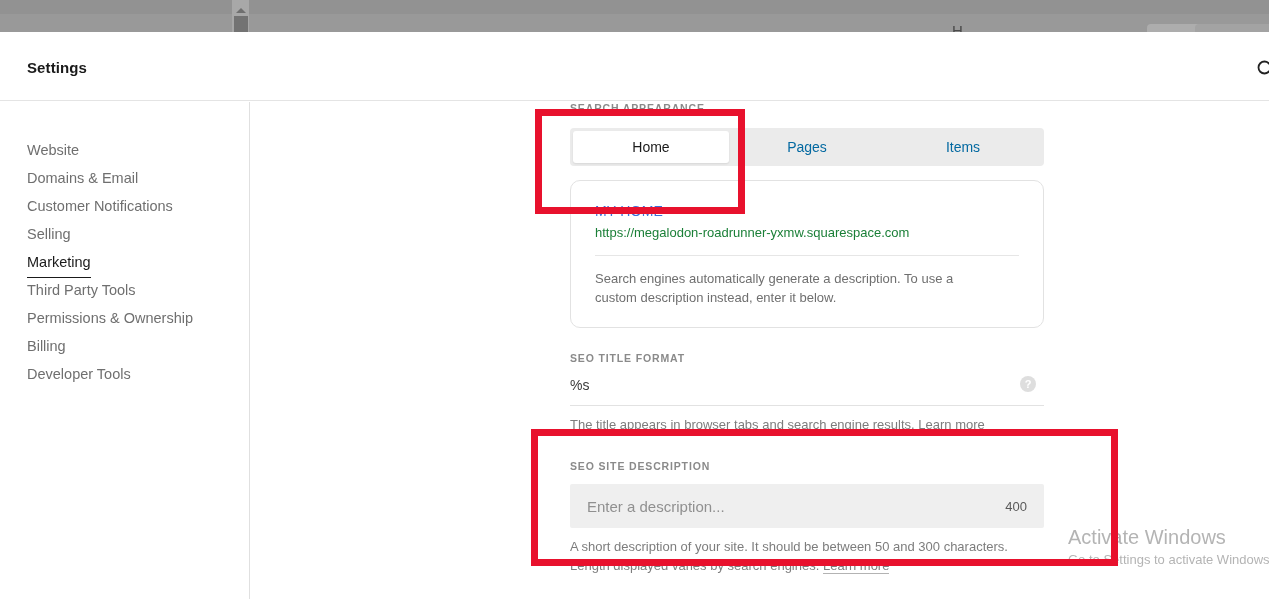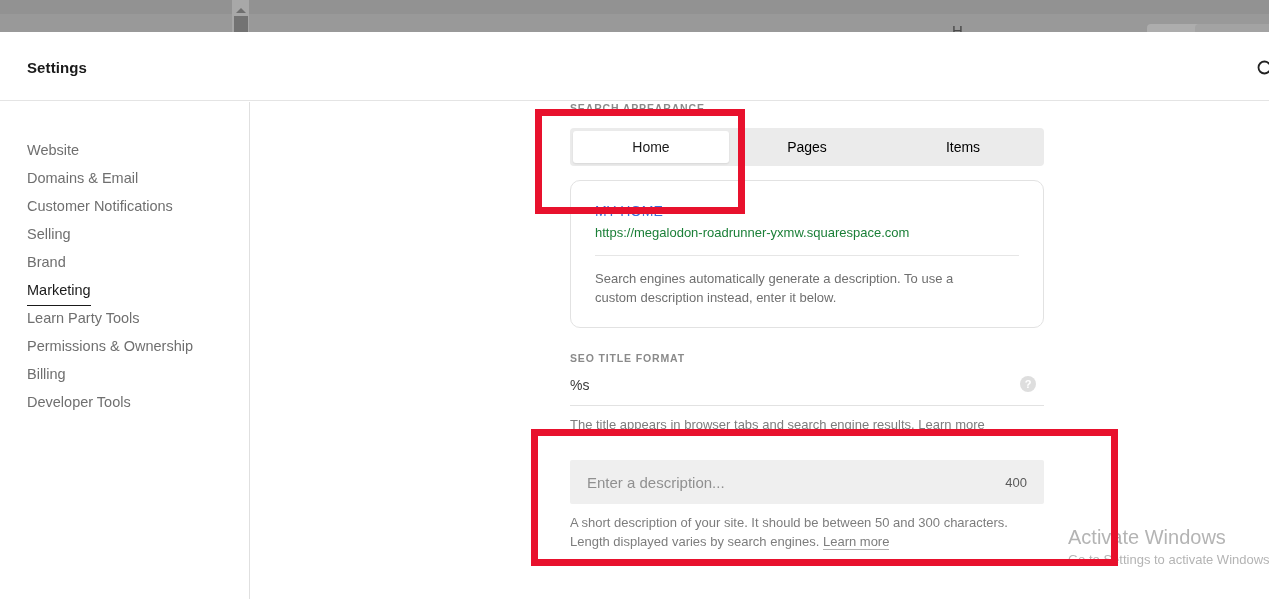--- a/index.html
+++ b/index.html
@@ -158,21 +158,21 @@
     border-radius: 4px;
     display: flex;
     padding: 3px;
   }
   .seg-btn {
     flex: 1;
     display: flex;
     align-items: center;
     justify-content: center;
     font-size: 14px;
-    color: #000000;
+    color: #0369a1;
     border-radius: 3px;
     cursor: pointer;
   }
   .seg-btn.active {
     background: #ffffff;
     color: #1a1a1a;
     font-weight: normal;
     box-shadow: 0 1px 2px rgba(0,0,0,0.09);
   }
 
@@ -330,28 +330,25 @@
       </div>
       <div class="nav-item">
         <span class="nav-label">Domains &amp; Email</span>
       </div>
       <div class="nav-item">
         <span class="nav-label">Customer Notifications</span>
       </div>
       <div class="nav-item">
         <span class="nav-label">Selling</span>
       </div>
-      <div class="nav-item">
-        <span class="nav-label">Brand</span>
-      </div>
       <div class="nav-item active">
         <span class="nav-label">Marketing</span>
       </div>
       <div class="nav-item">
-        <span class="nav-label">Learn Party Tools</span>
+        <span class="nav-label">Third Party Tools</span>
       </div>
       <div class="nav-item">
         <span class="nav-label">Permissions &amp; Ownership</span>
       </div>
       <div class="nav-item">
         <span class="nav-label">Billing</span>
       </div>
       <div class="nav-item">
         <span class="nav-label">Developer Tools</span>
       </div>
@@ -387,20 +384,21 @@
           <div class="text-row">
             <span class="text-row-value">%s</span>
             <span class="help-icon">?</span>
           </div>
           <div class="help-text">
             <span>The title appears in browser tabs and search engine results. </span><span class="learn">Learn more</span>
           </div>
         </div>
 
         <div class="section-site-desc">
+          <div class="field-label">SEO SITE DESCRIPTION</div>
           <div class="desc-input">
             <span class="desc-placeholder">Enter a description...</span>
             <span class="desc-counter">400</span>
           </div>
           <div class="help-text">
             <span>A short description of your site. It should be between 50 and 300 characters. Length displayed varies by search engines. </span><span class="learn">Learn more</span>
           </div>
         </div>
 
       </div>

